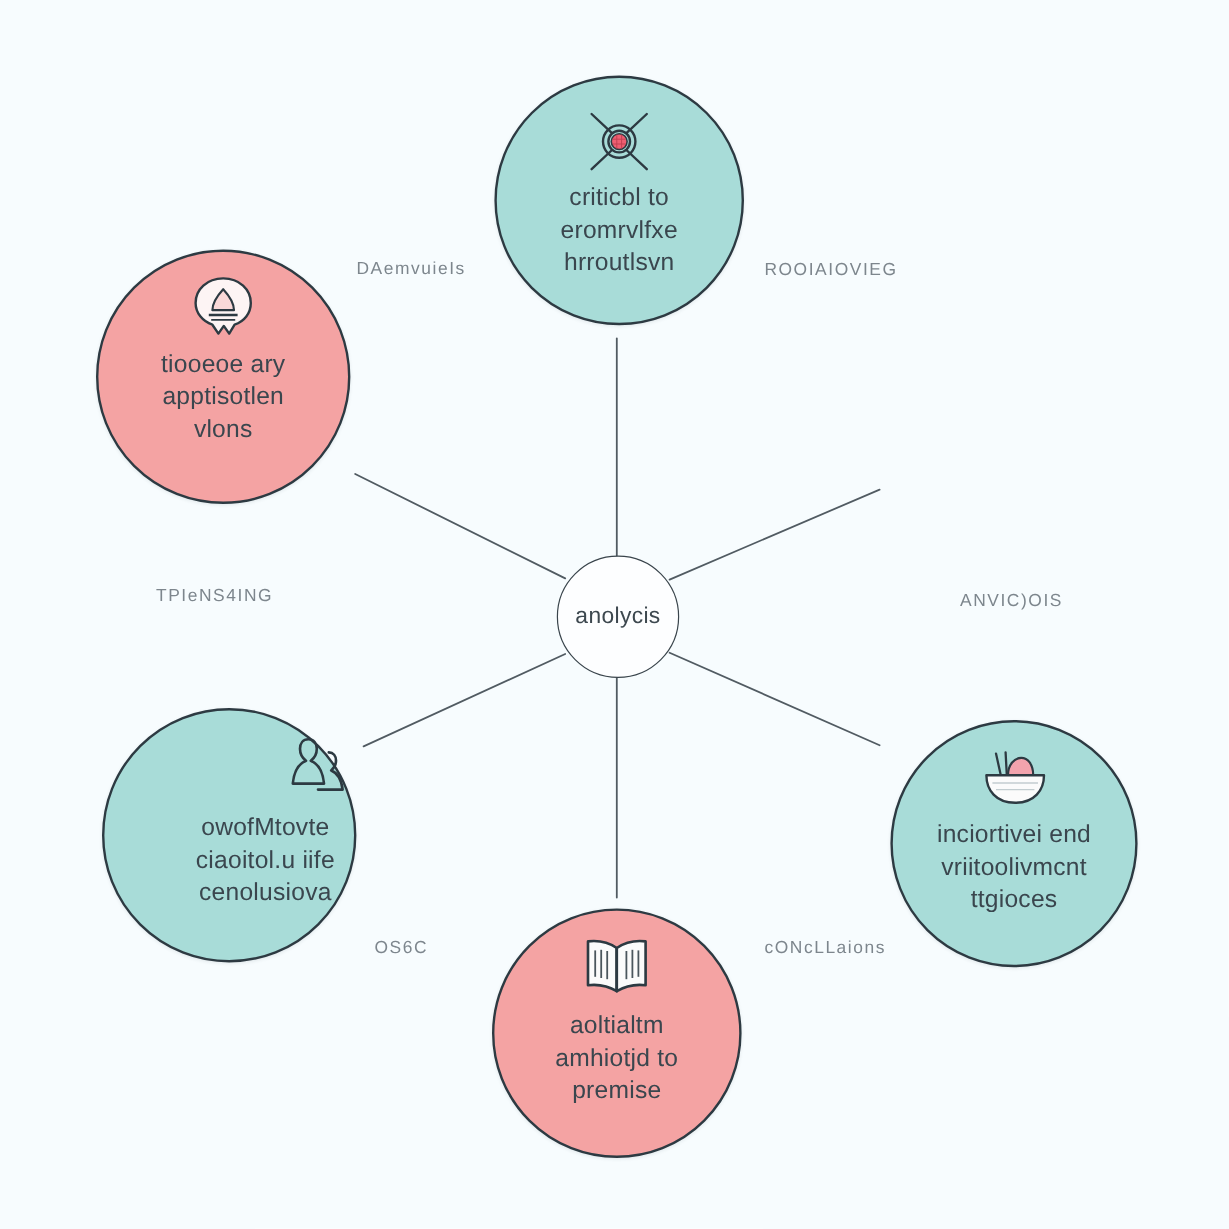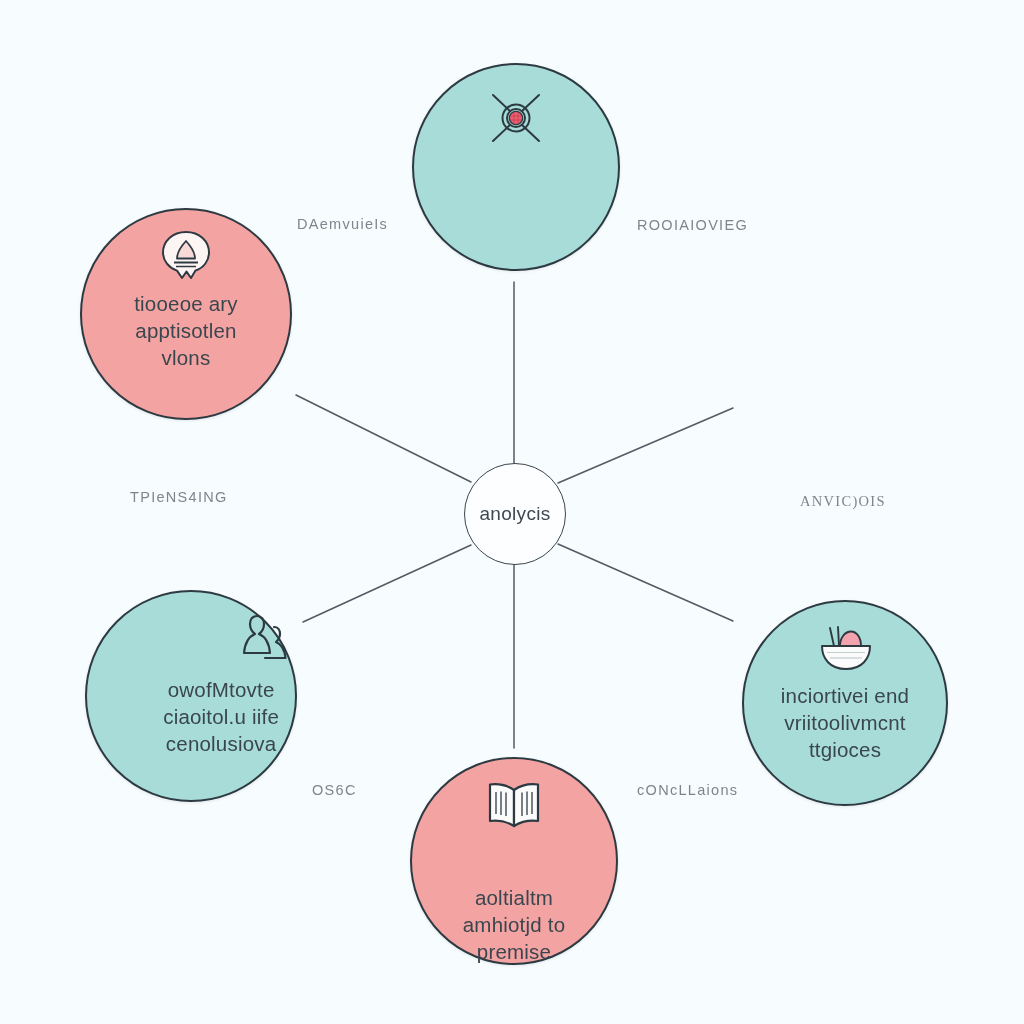--- a/index.html
+++ b/index.html
@@ -62,21 +62,21 @@
   #node-top-right  { left: 740px; top: 242px; width: 208px; height: 208px; }
   #node-bottom-left{ left: 85px;  top: 590px; width: 212px; height: 212px; }
   #node-bottom-right{left: 742px; top: 600px; width: 206px; height: 206px; }
   #node-bottom     { left: 410px; top: 757px; width: 208px; height: 208px; }
 
   #node-top         .node-label { padding-top: 4px; }
   #node-top-left    .node-label { padding-top: 4px; }
   #node-top-right   .node-label { padding-top: 2px; }
   #node-bottom-left .node-label { padding-top: 6px; }
   #node-bottom-right .node-label{ padding-top: 4px; }
-  #node-bottom      .node-label { padding-top: 6px; margin-top: 43px; }
+  #node-bottom      .node-label { padding-top: 6px; }
 
   #node-top        .icon-wrap { margin-top: 24px; }
   #node-top-left   .icon-wrap { margin-top: 18px; }
   #node-top-right  .icon-wrap { margin-top: 14px; }
   #node-bottom-left .icon-wrap{ margin-top: 20px; }
   #node-bottom-right .icon-wrap{ margin-top: 18px; }
   #node-bottom     .icon-wrap { margin-top: 18px; }
 
   
   #hub {
@@ -104,21 +104,21 @@
     position: absolute;
     font-size: 14.5px;
     color: #7d868d;
     letter-spacing: 1.3px;
     white-space: nowrap;
     z-index: 4;
   }
   #edge-label-premises    { left: 297px; top: 216px; }
   #edge-label-reasoning   { left: 637px; top: 217px; text-align: right; }
   #edge-label-thinking    { left: 130px; top: 489px; }
-  #edge-label-analysis    { left: 800px; top: 493px; font-family: Liberation Serif, serif; }
+  #edge-label-analysis    { left: 800px; top: 493px; }
   #edge-label-case        { left: 312px; top: 782px; }
   #edge-label-conclusions { left: 637px; top: 782px; }
 </style>
 </head>
 <body>
 
 <div id="canvas" style="background: rgb(247, 252, 254);">
 
   <svg id="spokes" viewBox="0 0 1024 1024" xmlns="http://www.w3.org/2000/svg">
       <line x1="514" y1="463" x2="514" y2="282" stroke="#515b62" stroke-width="1.5" stroke-linecap="round"></line>
@@ -142,20 +142,23 @@
         </g>
         <circle cx="30" cy="28" r="6.6" fill="#ef5f72" stroke="#2d3a42" stroke-width="1.3"></circle>
         <g stroke="#b8384a" stroke-width="0.8" opacity="0.8">
           <line x1="24.5" y1="26" x2="35.5" y2="26"></line>
           <line x1="24.5" y1="30" x2="35.5" y2="30"></line>
           <line x1="28" y1="22" x2="28" y2="34"></line>
           <line x1="32" y1="22" x2="32" y2="34"></line>
         </g>
       </svg>
     </div>
+    <div class="node-label">criticbl to
+eromrvlfxe
+hrroutlsvn</div>
   </div>
 
   <div class="node" id="node-top-left" style="background:#f4a3a3;">
     <div class="icon-wrap">
       <svg width="56" height="58" viewBox="0 0 56 58" xmlns="http://www.w3.org/2000/svg">
         <path d="M28 4 C41.5 4 51 13.2 51 24.5 C51 33 45.5 40 37.5 42.5
                  L33 50 L28.5 43.6 L24 50 L19 42.6
                  C10.8 39.8 5 32.8 5 24.5 C5 13.2 14.5 4 28 4 Z" fill="#fdf4f4" stroke="#2d3a42" stroke-width="2" stroke-linejoin="round"></path>
         <path d="M28 13 C33.5 19 37 25.5 37 30.5 L19 30.5 C19 25.5 22.5 19 28 13 Z" fill="#f9d8d8" stroke="#2d3a42" stroke-width="1.8" stroke-linejoin="round"></path>
         <line x1="16" y1="34.5" x2="40" y2="34.5" stroke="#2d3a42" stroke-width="2"></line>

